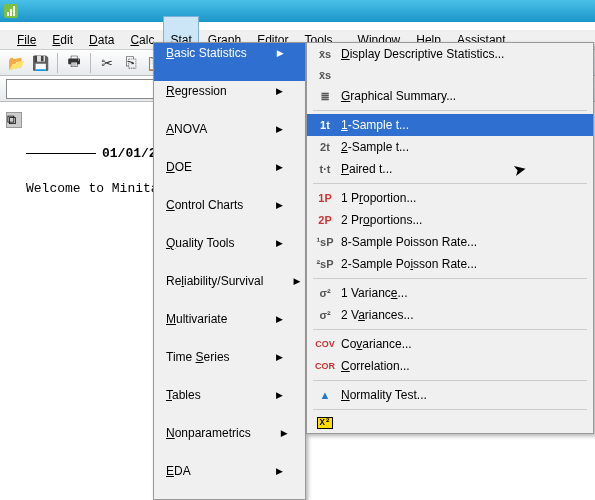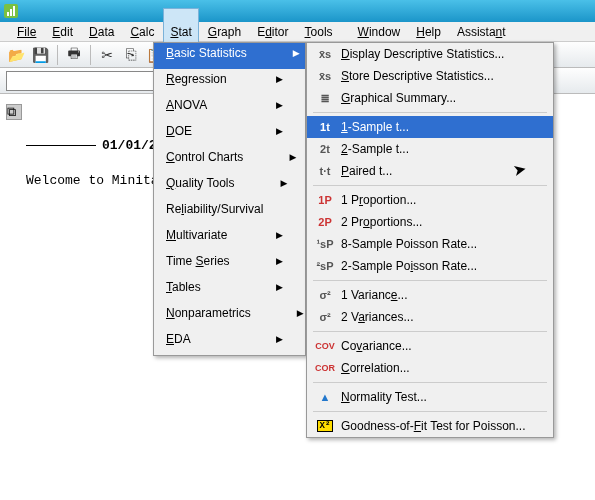--- a/index.html
+++ b/index.html
@@ -31,20 +31,21 @@
   }
   .app-icon span { width:2px;background:#fff;display:inline-block;}
   .menubar {
     height: 20px;
     background: #f0f0f0;
     border-bottom: 1px solid #ccc;
     display: flex;
     align-items: center;
     padding-left: 10px;
     gap: 2px;
+    margin-top: 8px;
   }
   .menu-item {
     padding: 2px 7px;
     cursor: default;
   }
   .menu-item.active {
     background: #cde6f7;
     border: 1px solid #7bb2d9;
     padding: 16px 6px;
   }
@@ -108,36 +109,35 @@
   .date-txt { font-weight:bold;font-family:"Courier New",monospace;}
   .welcome { margin-left:0px;}
   
   .dropdown {
     position:absolute;
     background:#f0f0f0;
     border:1px solid #999;
     box-shadow: 2px 2px 4px rgba(0,0,0,0.3);
   }
   .dd-item {
-    padding: 3px 22px 9px 12px;
+    padding: 3px 22px 21px 12px;
     display:flex;align-items:center;
     justify-content:space-between;
     cursor:default;
     font-family:"Segoe UI",Tahoma,sans-serif;
     font-size:12px;
     white-space:nowrap;
-    gap:16px;
   }
   .dd-item .arrow { font-size:9px;margin-left:30px;}
   .dd-item.highlighted {
     background:#2f6fd0;
     color:#fff;
   }
   .dd1 { left:153px; top:42px; width:153px;}
-  .dd2 { left:306px; top:42px; width:248px;}
+  .dd2 { left:306px; top:42px; width:288px;}
   .dd2 .dd-item { padding:4px 12px 4px 8px; justify-content:flex-start; gap:6px;}
   .dd-sep { height:1px;background:#ccc;margin:3px 6px;}
   .submenu-icon {
     width:20px;display:inline-flex;justify-content:center;
     font-family:Arial,sans-serif;font-size:11px;font-weight:bold;
     color:#555;
   }
   .txt u { text-decoration: underline;}
   .cursor{
     position:absolute;
@@ -253,21 +253,20 @@
     </div>
 </div>
 
 <div class="dropdown dd2">
   <div class="dd-item">
       <span class="submenu-icon">x̄s</span>
       <span class="txt"><u>D</u>isplay Descriptive Statistics...</span>
     </div>
   <div class="dd-item">
       <span class="submenu-icon">x̄s</span>
-      <span class="txt"><u>S</u>tore Descriptive Statistics...</span>
     </div>
   <div class="dd-item">
       <span class="submenu-icon">≣</span>
       <span class="txt"><u>G</u>raphical Summary...</span>
     </div>
   <div class="dd-sep"></div>
   <div class="dd-item highlighted">
       <span class="submenu-icon" style="color:#fff">1t</span>
       <span class="txt"><u>1</u>-Sample t...</span>
     </div>
@@ -317,17 +316,16 @@
   <div class="dd-sep"></div>
   <div class="dd-item">
       <span class="submenu-icon ic-blue">▲</span>
       <span class="txt"><u>N</u>ormality Test...</span>
     </div>
   <div class="dd-sep"></div>
   <div class="dd-item">
       <span class="submenu-icon">
         <span class="ic-yellow">X²</span>
       </span>
-      <span class="txt">Goodness-of-<u>F</u>it Test for Poisson...</span>
     </div>
 </div>
 
 <div class="cursor">➤</div>
 
 </body></html>

